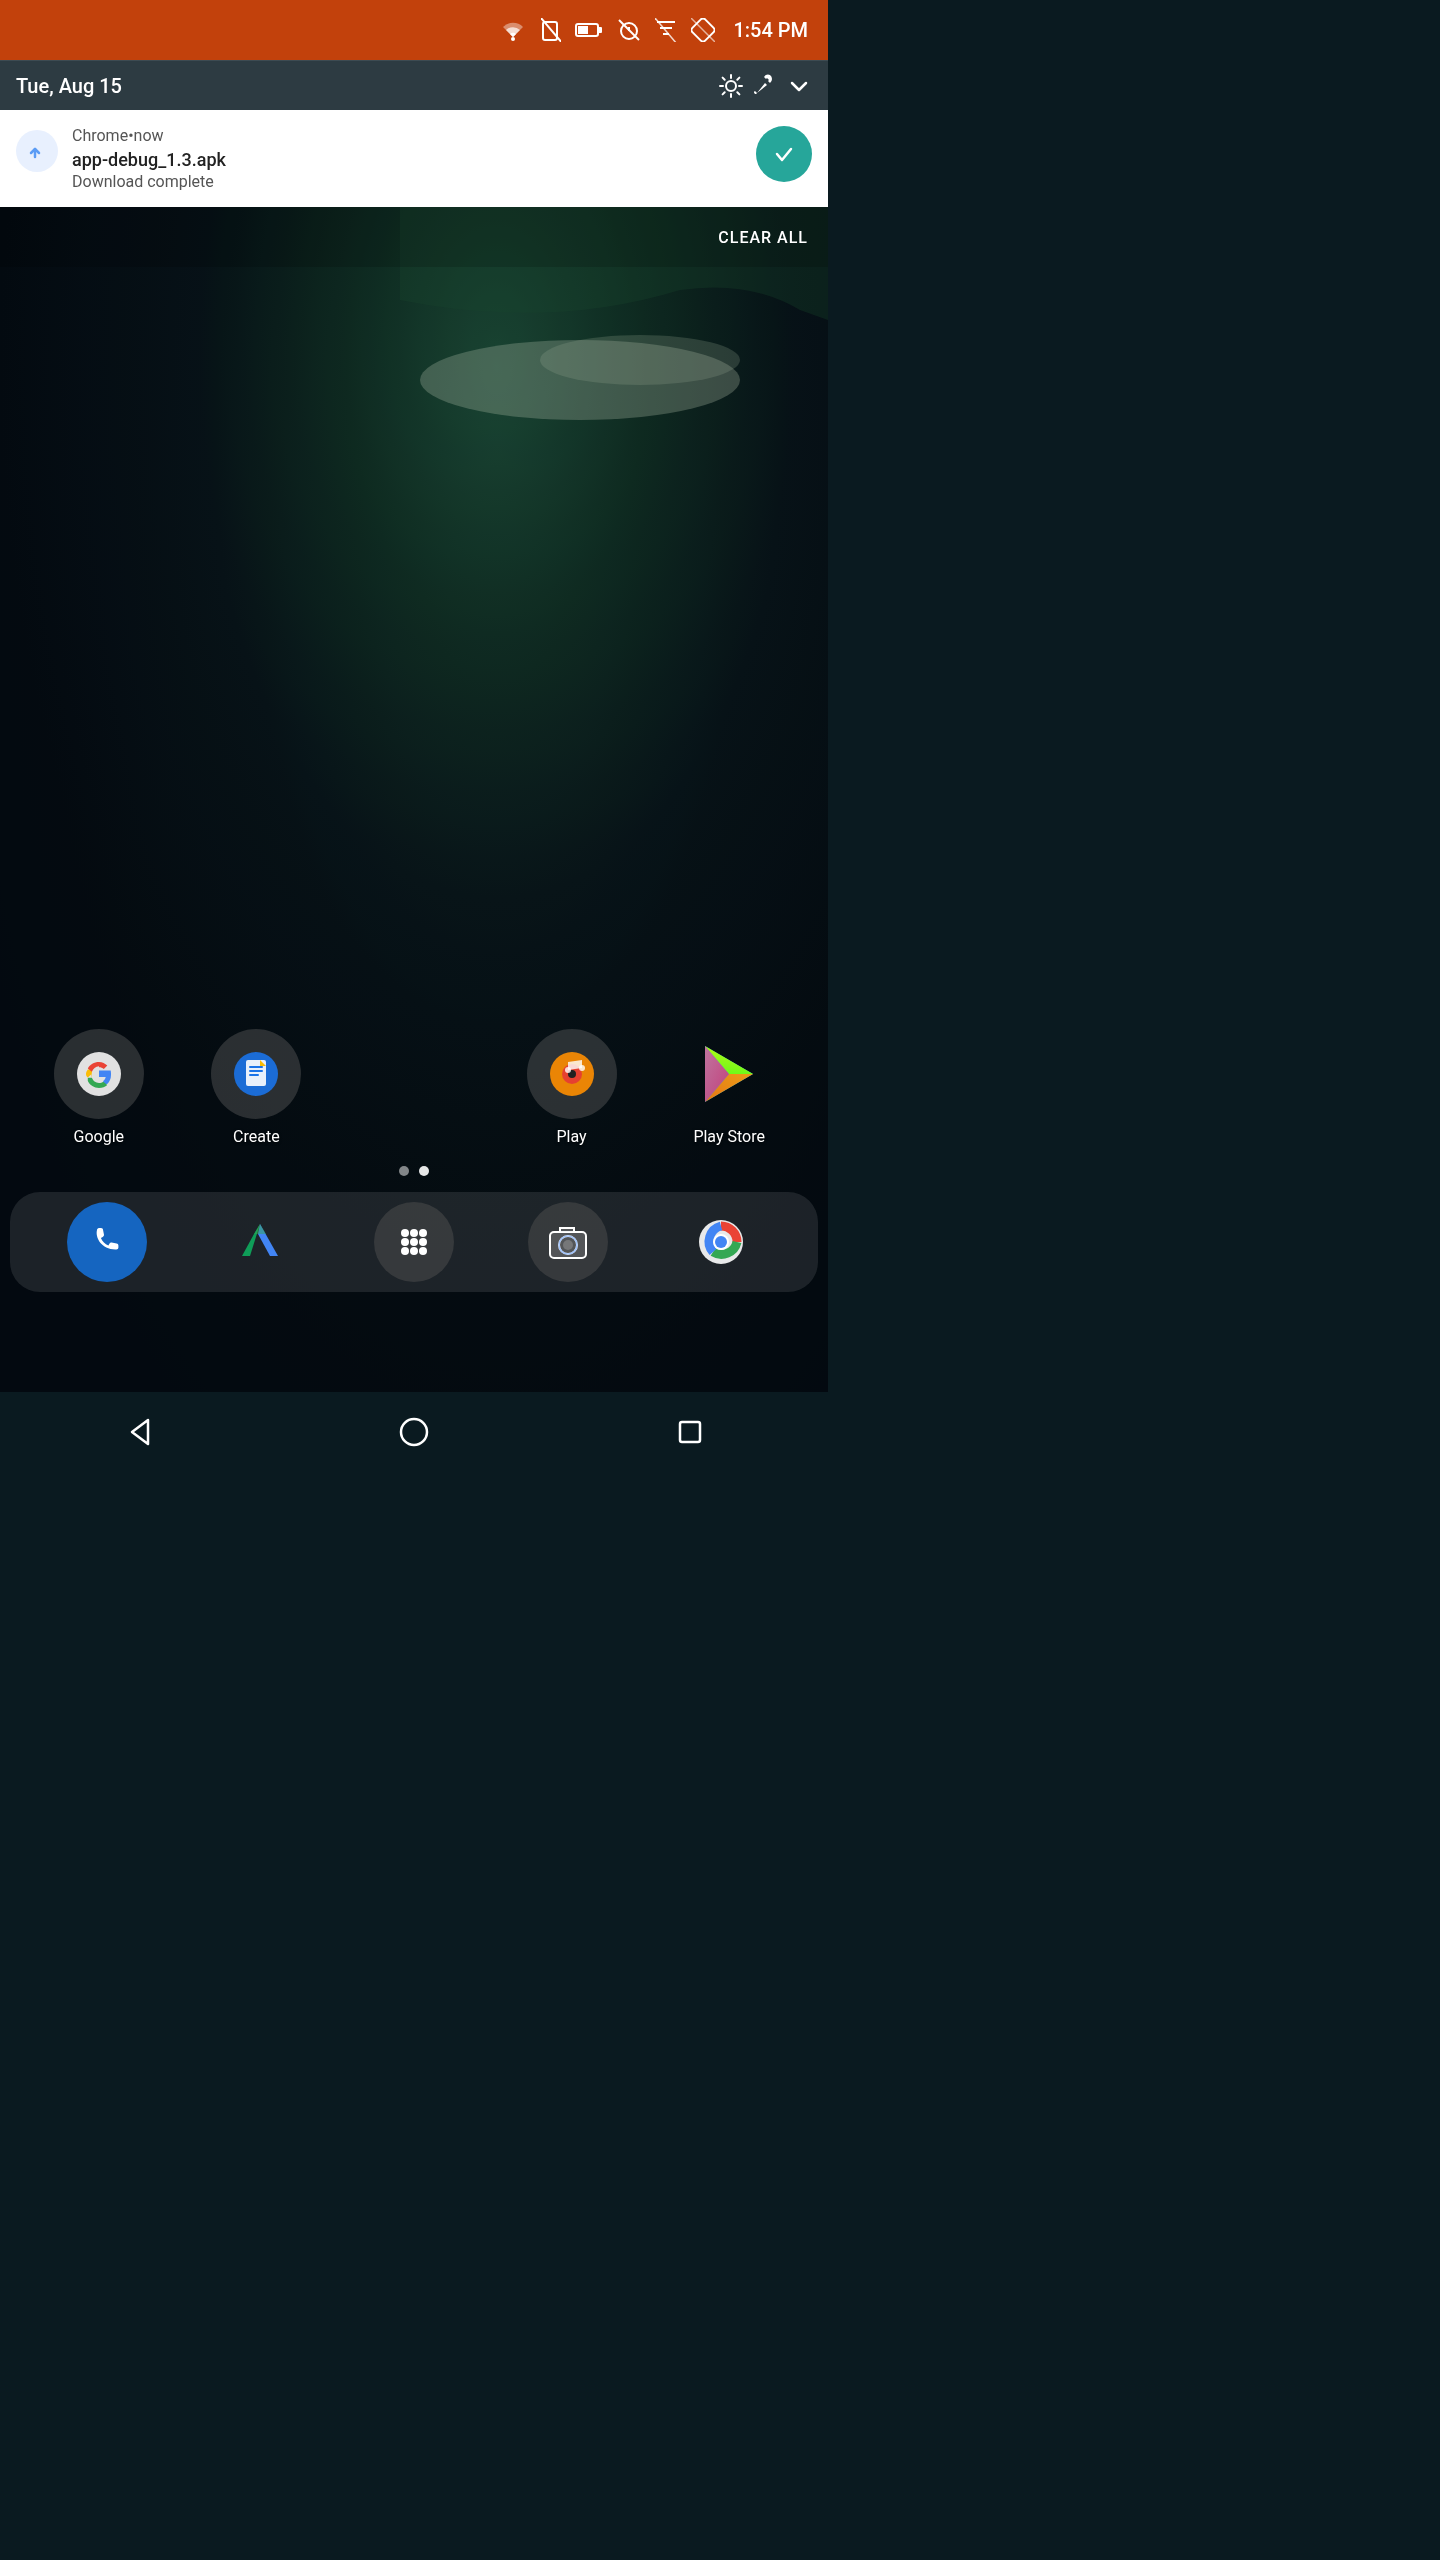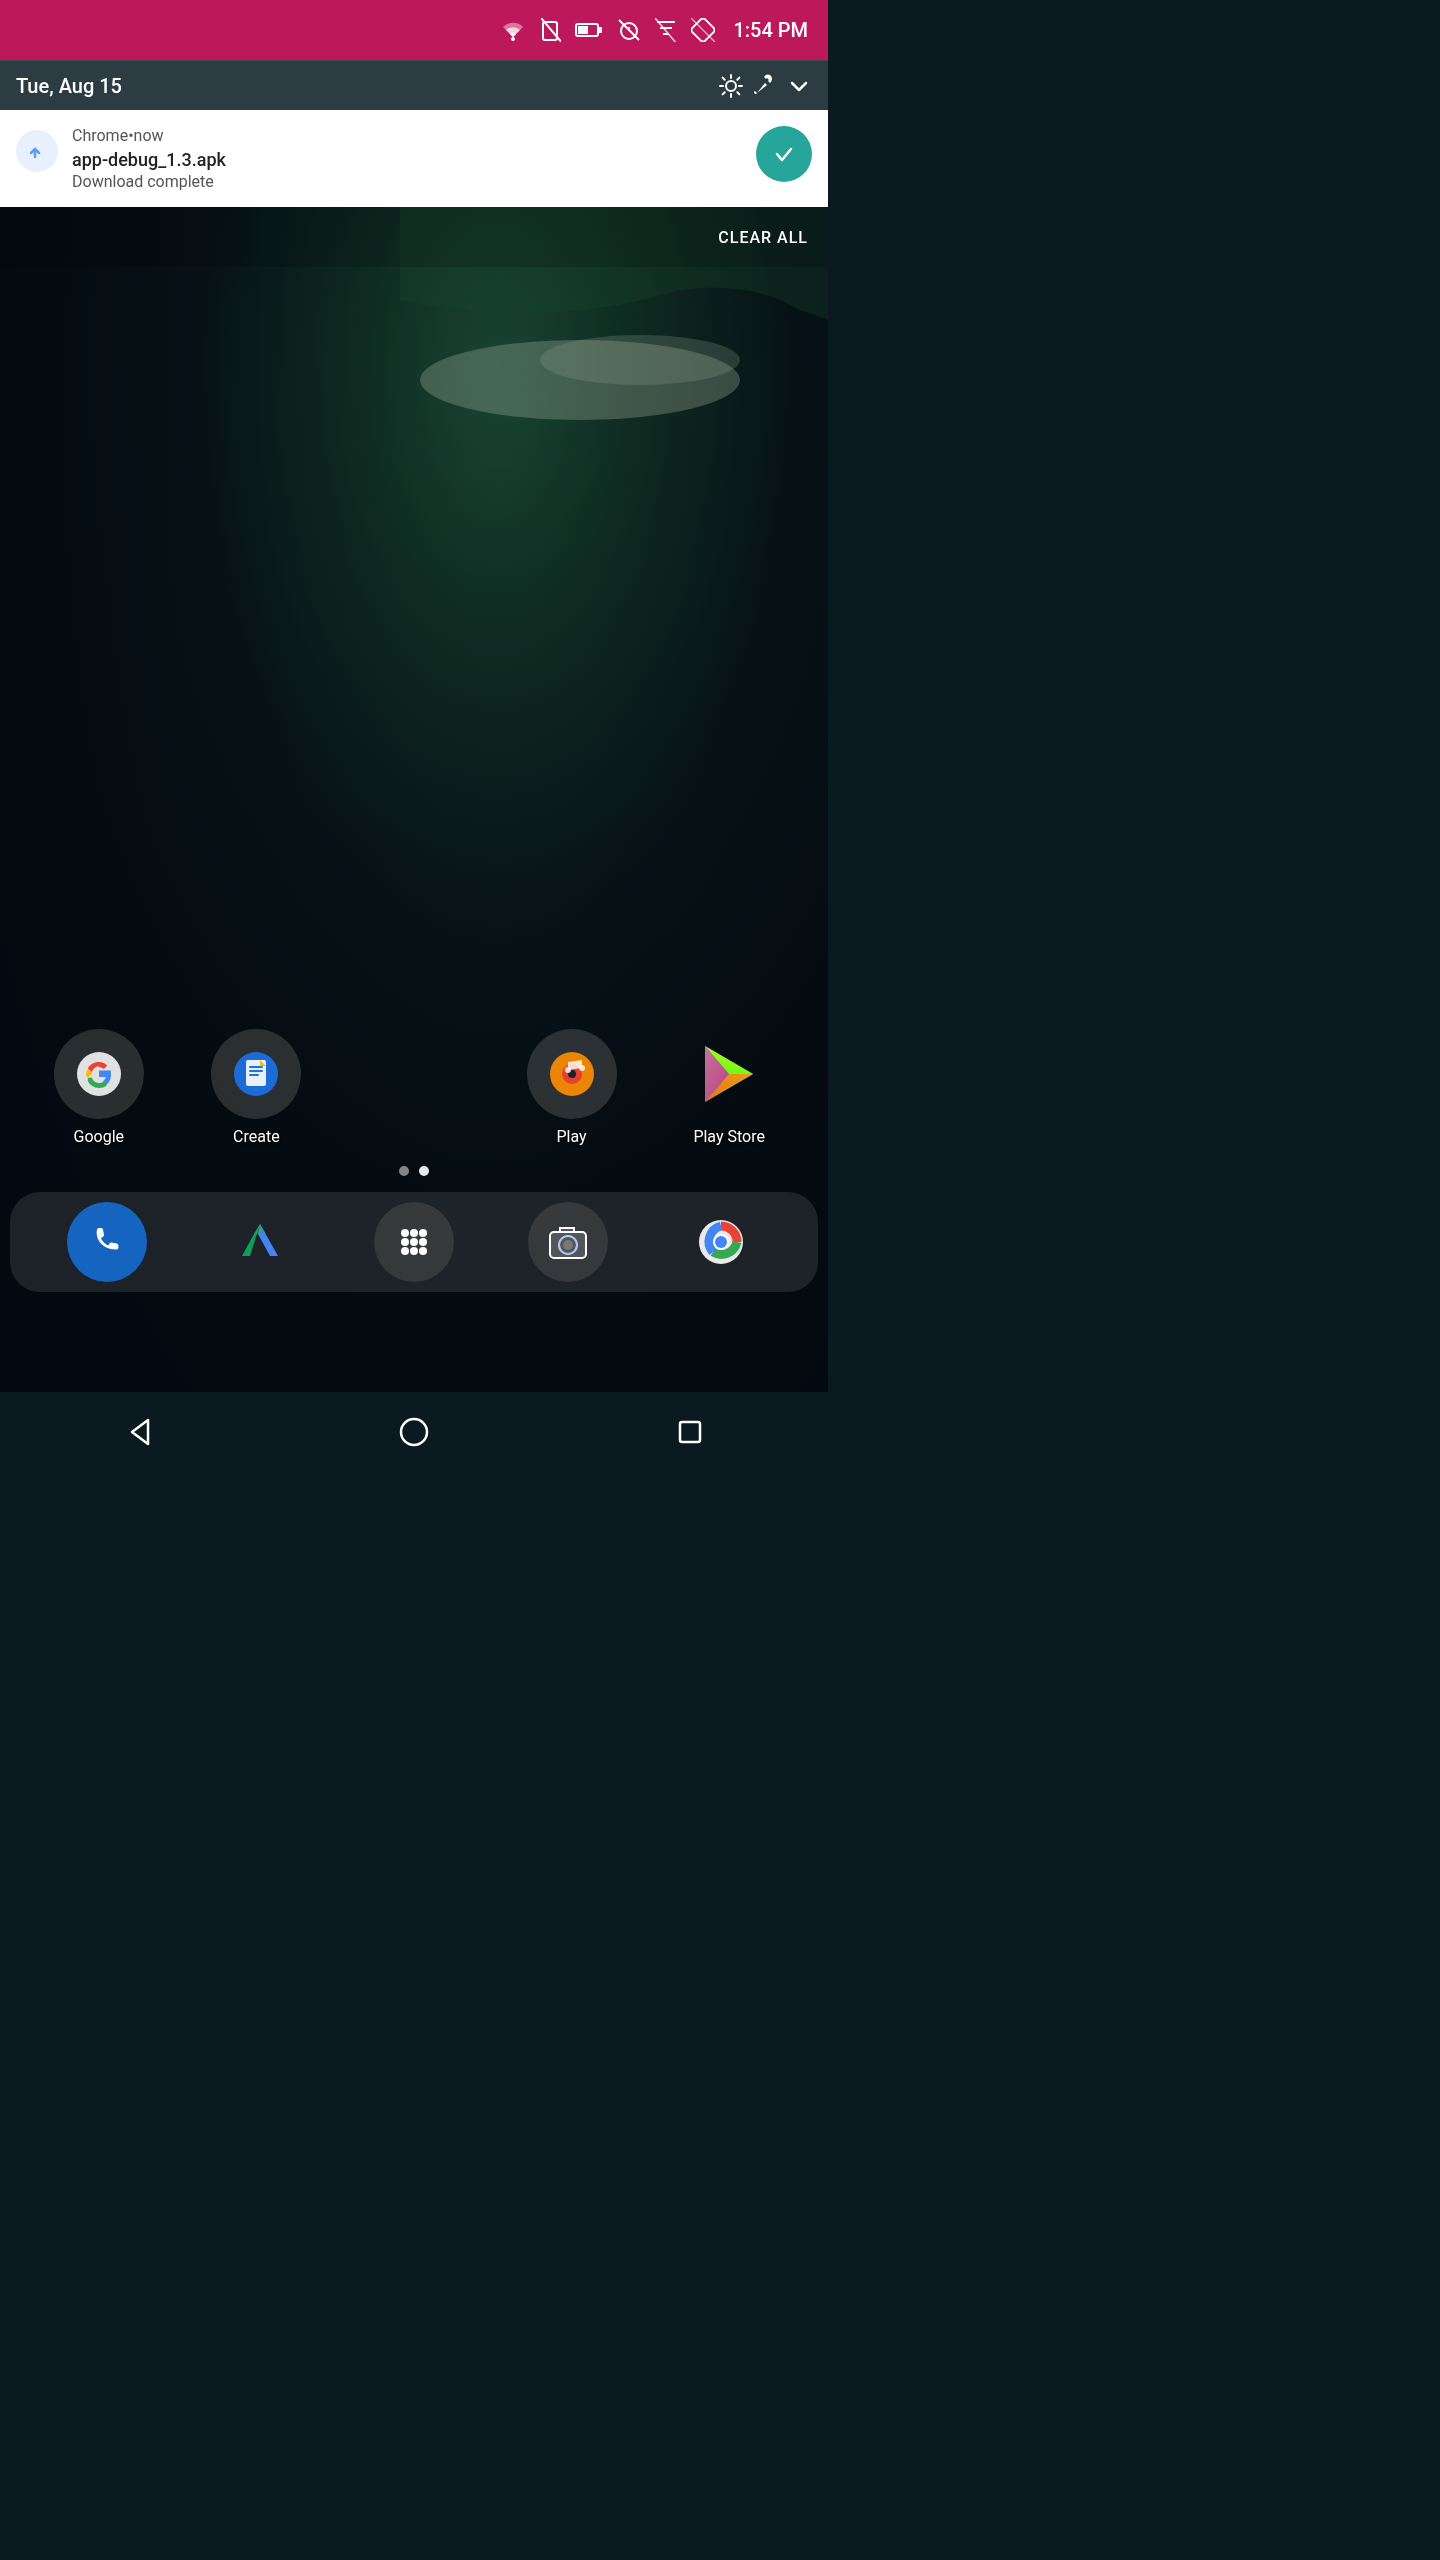--- a/index.html
+++ b/index.html
@@ -10,21 +10,21 @@
       background: #0a1a20;
       font-family: 'Roboto', Arial, sans-serif;
       overflow: hidden;
       position: relative;
     }
 
     
     .status-bar {
       width: 100%;
       height: 60px;
-      background: #be185d;
+      background: #c2410c;
       display: flex;
       align-items: center;
       justify-content: flex-start;
       padding: 0 20px;
     }
 
     
     .notification-bar {
       width: 100%;
       height: 50px;

